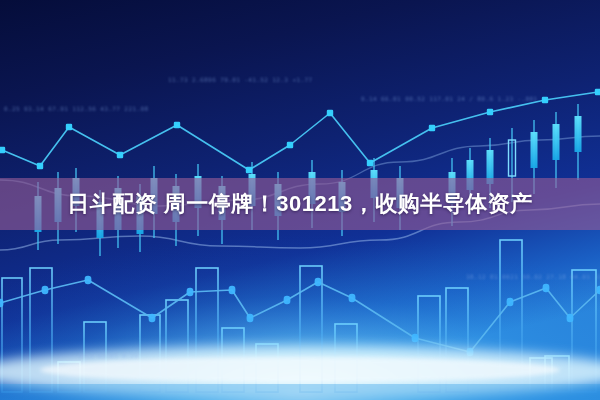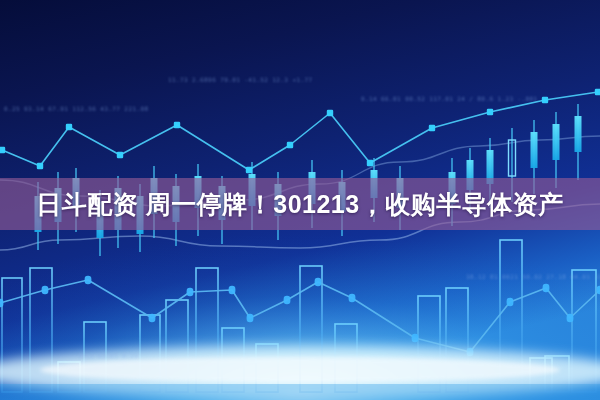--- a/index.html
+++ b/index.html
@@ -14,21 +14,21 @@
 
   
   #title-band{
     position:absolute;left:0;top:178px;width:600px;height:52px;
     background:rgba(150,92,150,0.62);
     display:flex;align-items:center;justify-content:center;
     z-index:40;
   }
   #title-text{
     color:#ffffff;
-    font-size:25px;
+    font-size:22px;
     font-weight:700;
     letter-spacing:0.5px;
     white-space:nowrap;
     text-shadow:0 1px 3px rgba(20,10,50,.55);
     line-height:1;
   }
   
   .blurtext{
     position:absolute;
     color:rgba(140,175,235,0.50);

